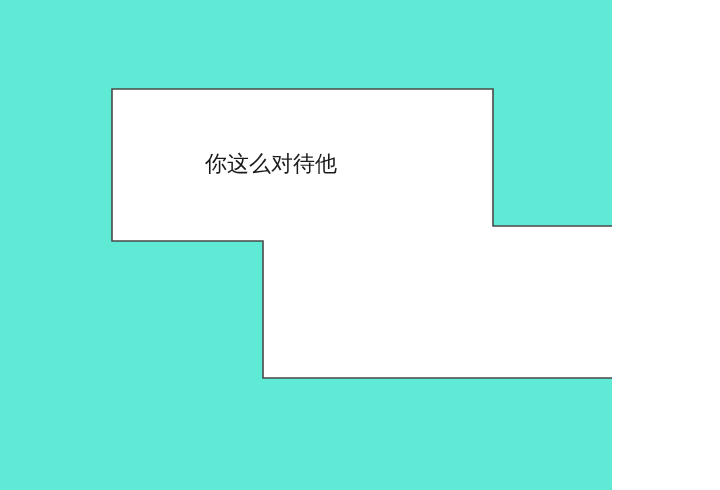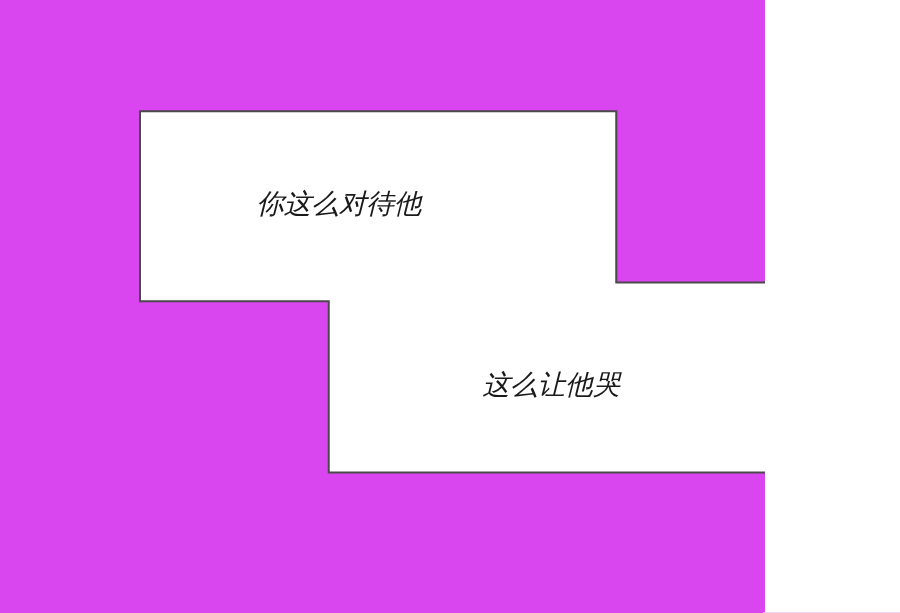--- a/index.html
+++ b/index.html
@@ -4,23 +4,22 @@
   <style>
     html, body {
       margin: 0;
       padding: 0;
       background: #ffffff;
     }
     .page {
       position: relative;
       width: 612px;
       height: 490px;
-      background: #d946ef;
+      background: #5eead4;
       overflow: hidden;
-      font-style: italic;
     }
     .panel-svg {
       position: absolute;
       left: 0;
       top: 0;
     }
     .caption {
       position: absolute;
       font-family: "DejaVu Sans", "Liberation Sans", sans-serif;
       font-size: 22px;
@@ -41,14 +40,13 @@
 </head>
 <body>
 
 <div class="page">
   <svg class="panel-svg" width="720" height="490" viewBox="0 0 720 490">
     <polygon id="box-shape" fill="#ffffff" stroke="#4a4a4a" stroke-width="1.6" points="112,89 493,89 493,226 644,226 644,378 263,378 263,241 112,241"></polygon>
   </svg>
 
   <div class="caption caption-1">你这么对待他</div>
 
-  <div class="caption caption-2">这么让他哭</div>
 </div>
 
 </body></html>

